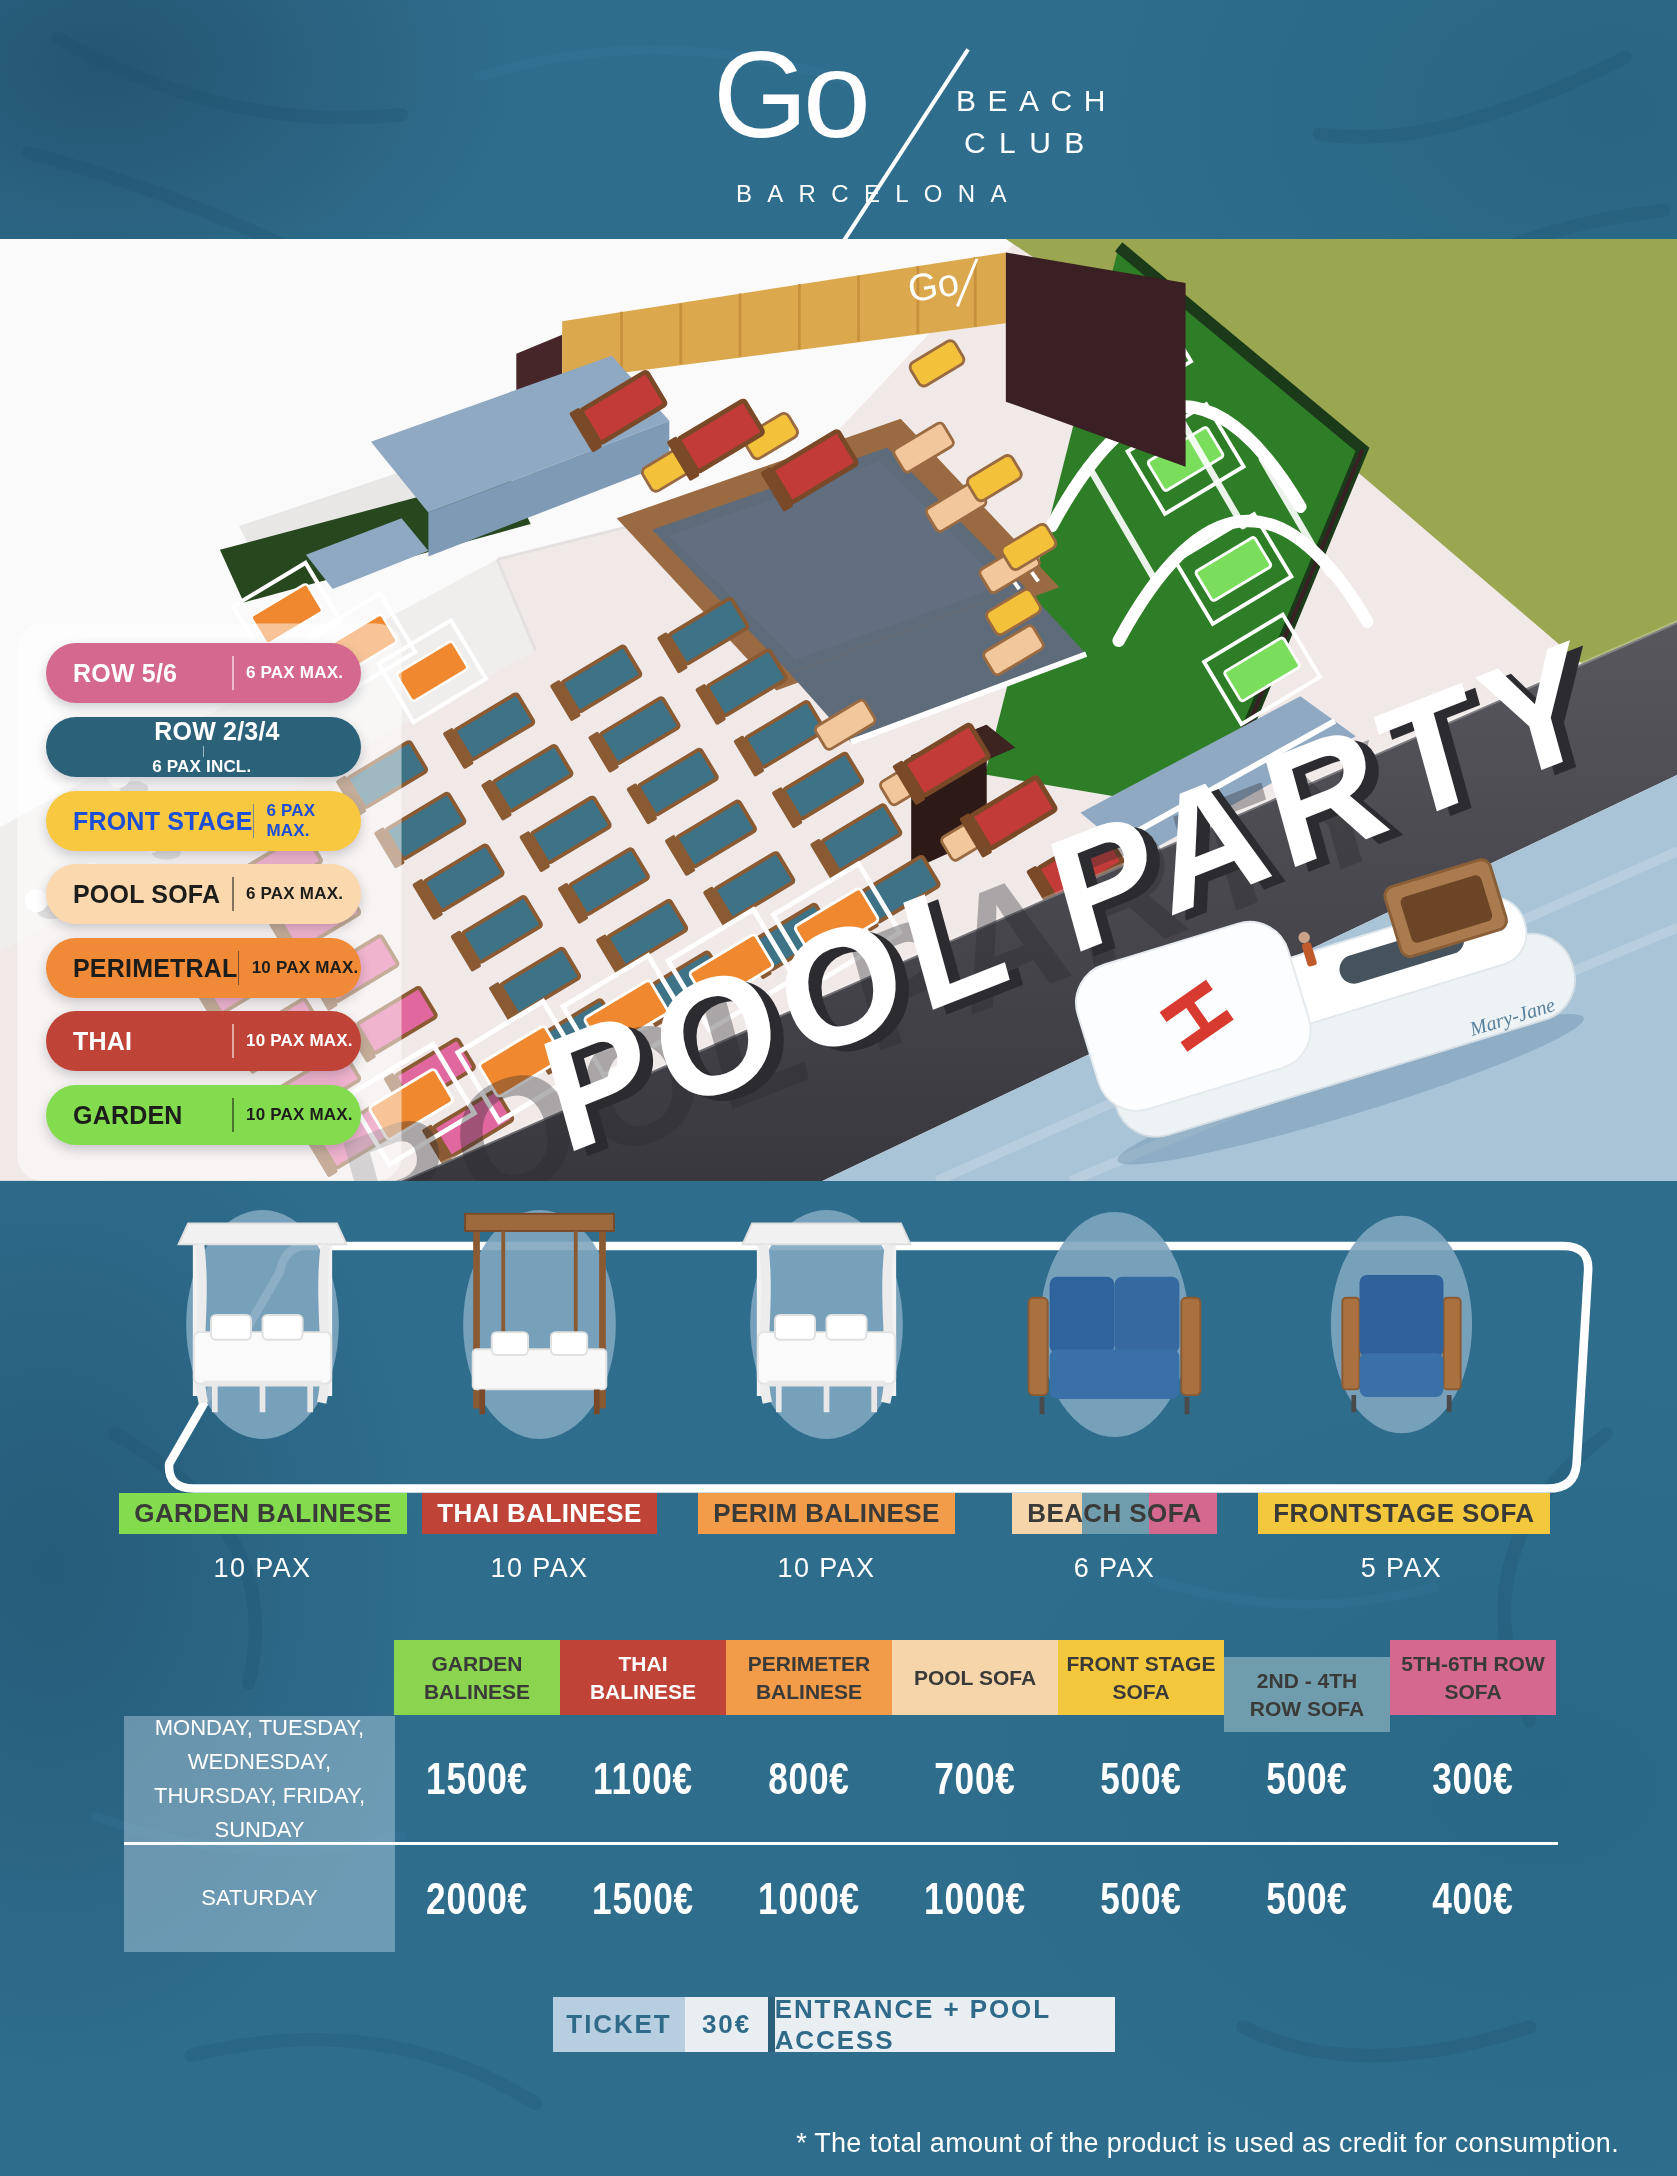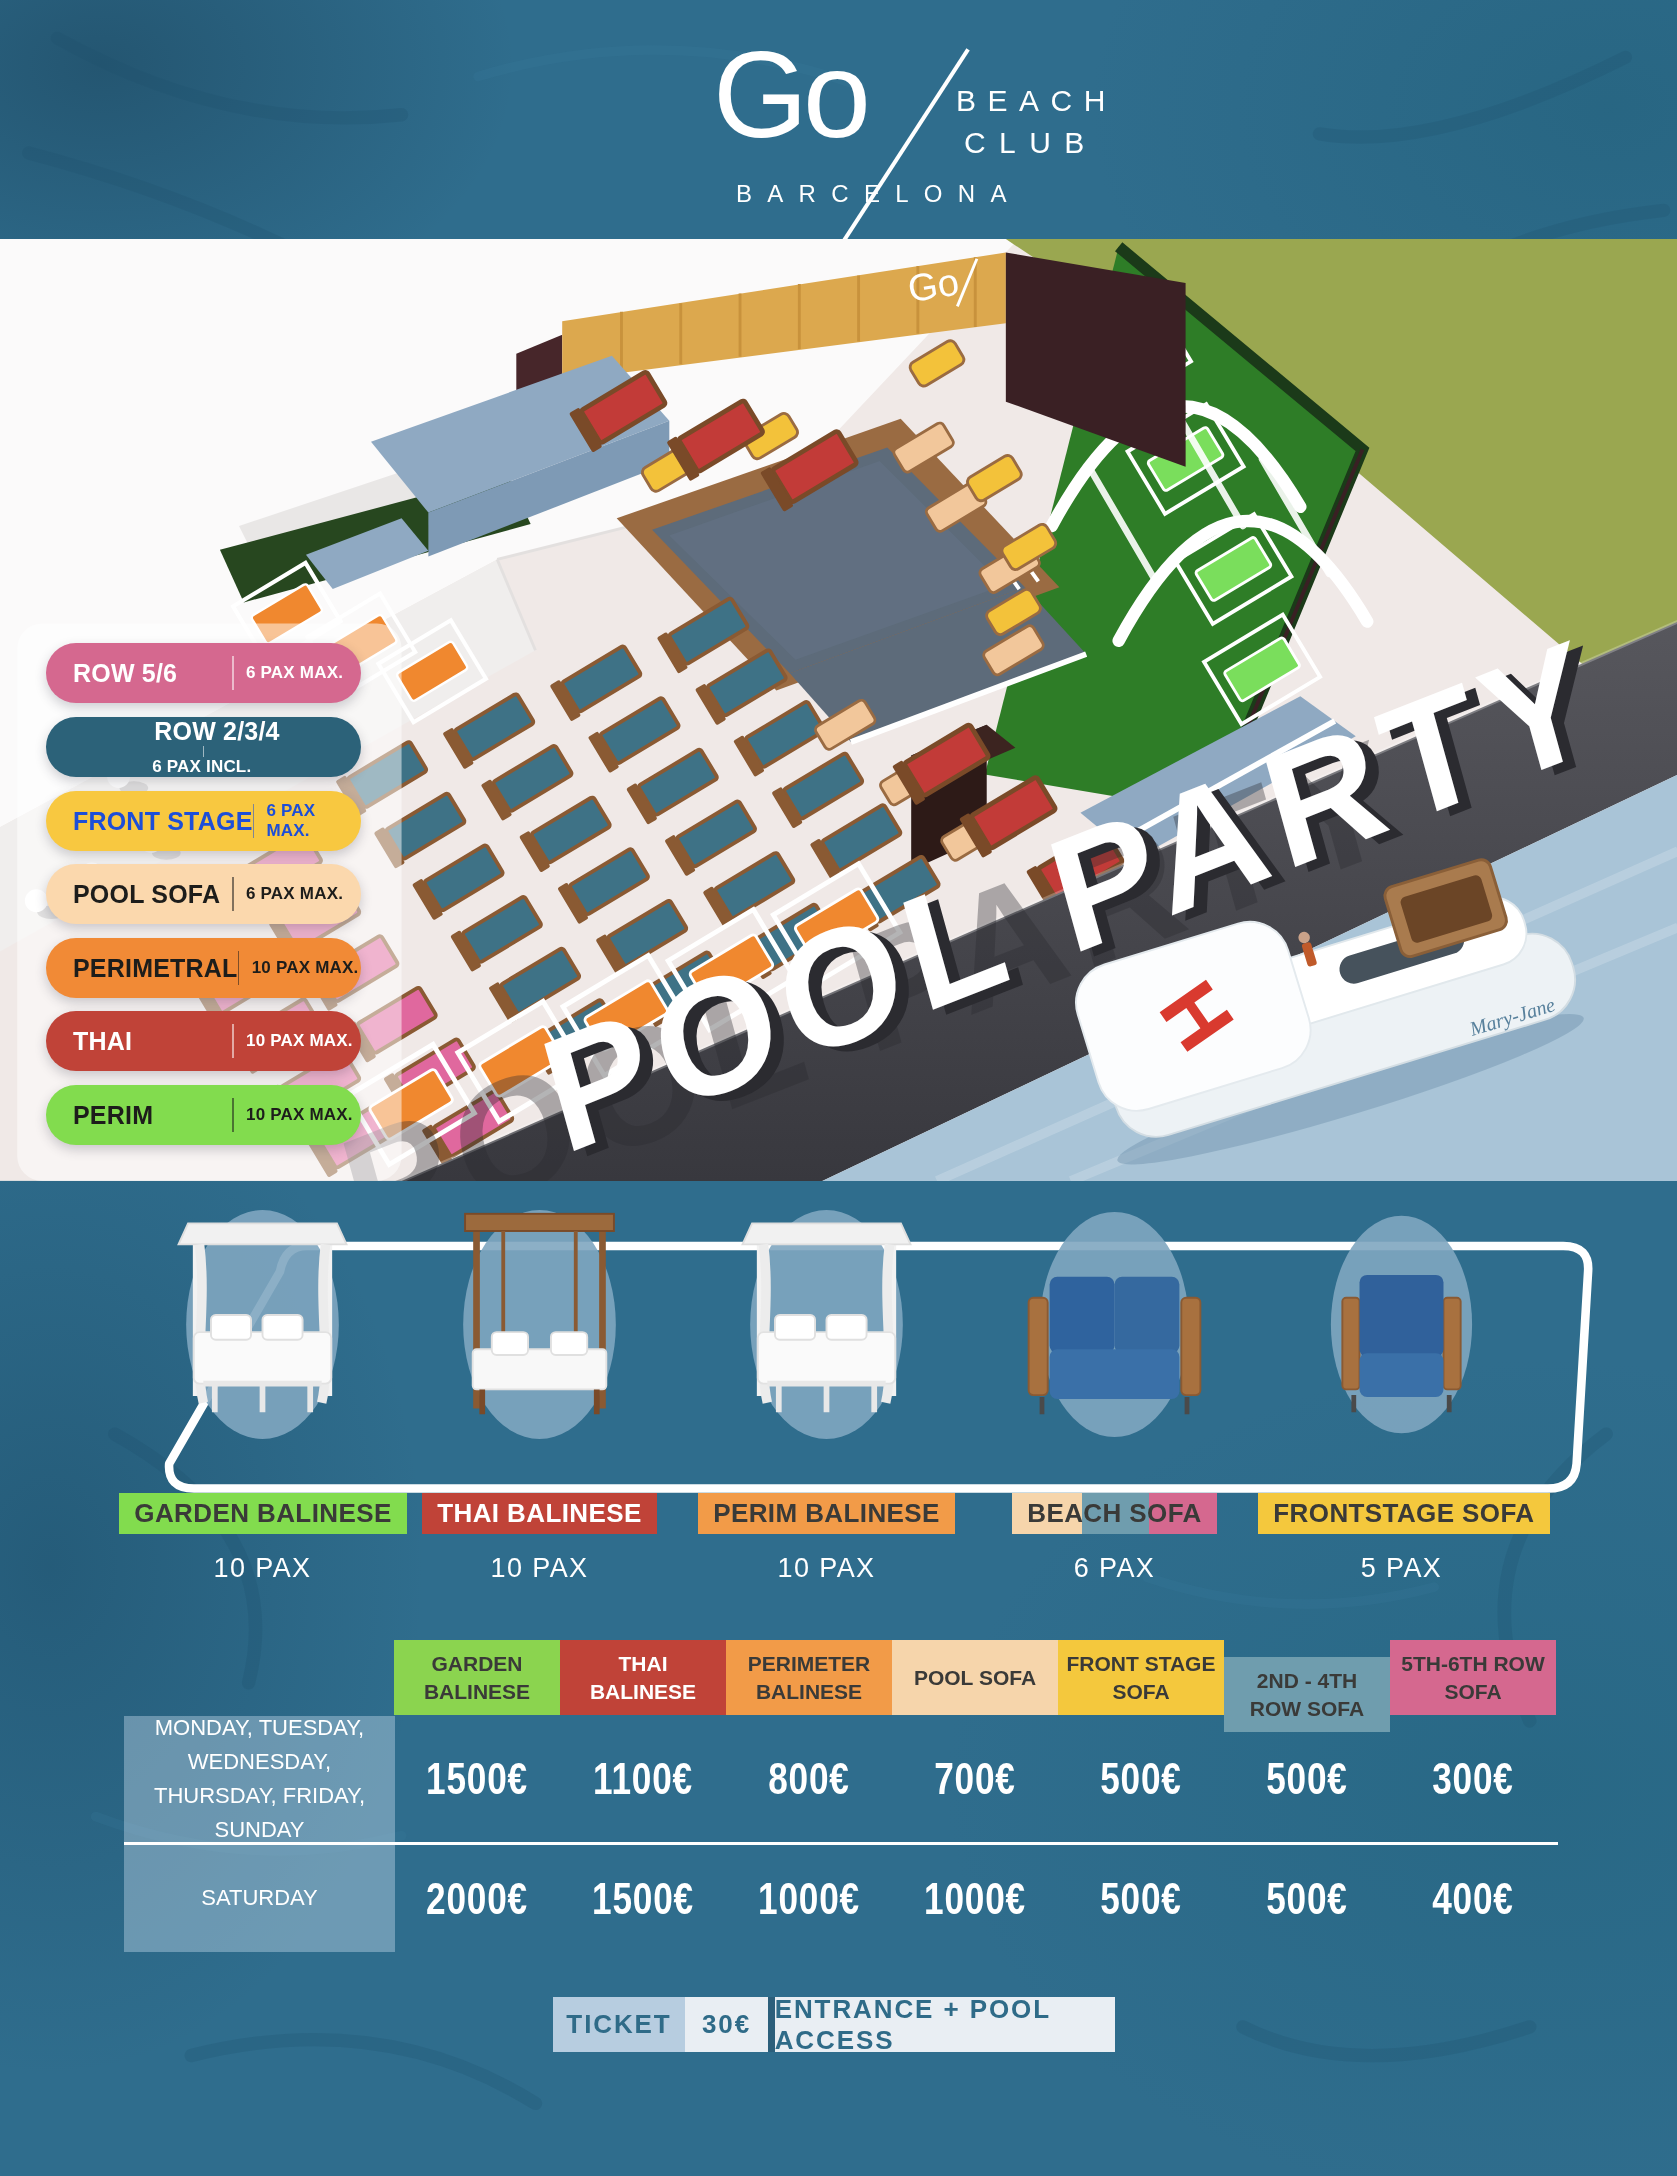--- a/index.html
+++ b/index.html
@@ -330,21 +330,21 @@
       <span class="b-label">PERIMETRAL</span>
       <span class="b-div"></span>
       <span class="b-pax">10 PAX MAX.</span>
     </div>
     <div class="badge" style="top: 772px; background: rgb(192, 67, 56); color: rgb(255, 255, 255);">
       <span class="b-label">THAI</span>
       <span class="b-div"></span>
       <span class="b-pax">10 PAX MAX.</span>
     </div>
     <div class="badge" style="top: 846px; background: rgb(130, 220, 78); color: rgb(29, 29, 27);">
-      <span class="b-label">PERIM</span>
+      <span class="b-label">GARDEN</span>
       <span class="b-div"></span>
       <span class="b-pax">10 PAX MAX.</span>
     </div>
   </div>
 
   <section class="furn layer">
     <svg class="bracket" width="1678" height="444" viewBox="0 0 1755 465">
       <path d="M 320,68 L 1636,68 Q 1664,68 1662,95 L 1650,296 Q 1648,322 1620,322 L 202,322 Q 174,322 176,296 L 292,95 Q 297,68 320,68 Z" fill="none" stroke="#ffffff" stroke-width="9" stroke-linejoin="round"></path>
     </svg>
 
@@ -473,15 +473,16 @@
     </div>
   </section>
 
   <div class="ticket layer">
     <div class="t-cell t-label" style="background: rgb(183, 205, 224); color: rgb(47, 107, 136);">TICKET</div>
     <div class="t-cell t-price" style="background: rgb(233, 238, 243); color: rgb(47, 107, 136);">30€</div>
     <div class="t-sep" style="background: rgb(44, 95, 123);"></div>
     <div class="t-cell t-desc" style="background: rgb(233, 238, 243); color: rgb(47, 107, 136);">ENTRANCE + POOL ACCESS</div>
   </div>
 
+  <div class="footnote layer">* The total amount of the product is used as credit for consumption.</div>
 
 </div>
 
 
 </body></html>

